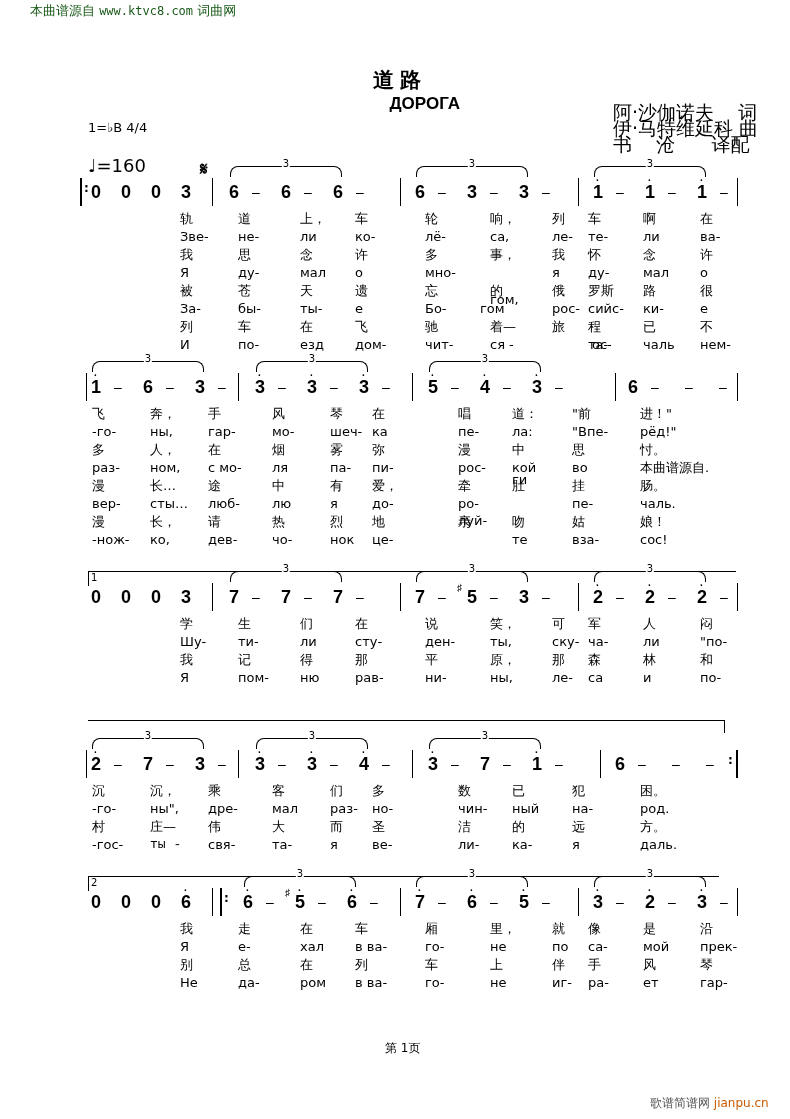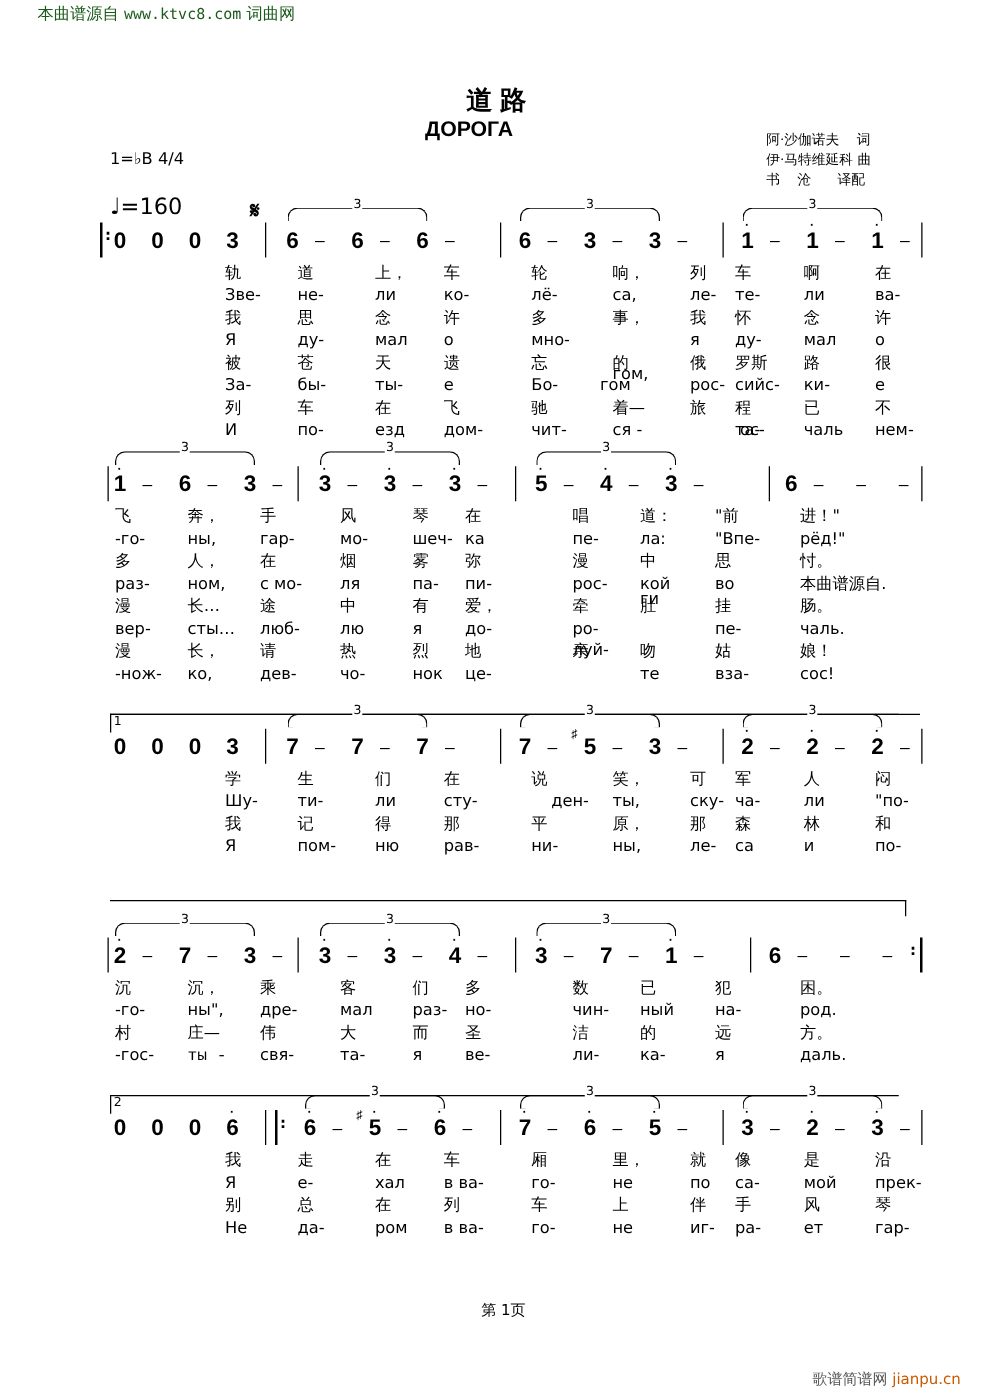--- a/index.html
+++ b/index.html
@@ -1,22 +1,22 @@
 <!DOCTYPE html>
 <html><head>
 <meta charset="utf-8">
 <style>
   html, body { margin:0; padding:0; background:#fff; }
   body { width:790px; height:1119px; position:relative; overflow:hidden; font-family:"DejaVu Sans", sans-serif; color:#000; }
   .abs { position:absolute; }
   .src { left:30px; top:2px; font-size:13px; color:#1a5a1a; white-space:nowrap; }
   .src .mono { font-family:"DejaVu Sans Mono", monospace; font-size:12px; }
   .title-cn { left:340px; top:66px; width:120px; text-align:center; font-family:"DejaVu Serif", serif; font-weight:bold; font-size:21px; letter-spacing:6px; }
-  .title-ru { left:340px; top:94px; width:120px; text-align:left; font-family:"Liberation Sans", sans-serif; font-weight:bold; font-size:17px; }
-  .credits { left:613px; top:104px; font-size:11px; line-height:16px; white-space:pre; }
+  .title-ru { left:340px; top:94px; width:120px; text-align:right; font-family:"Liberation Sans", sans-serif; font-weight:bold; font-size:17px; }
+  .credits { left:613px; top:104px; font-size:19px; line-height:16px; white-space:pre; }
   .key { left:88px; top:120px; font-size:13px; }
   .tempo { left:88px; top:155px; font-size:18px; }
   .notes { font-family:"Liberation Sans", sans-serif; font-weight:bold; font-size:18px; white-space:nowrap; }
   .note { position:absolute; width:16px; text-align:center; }
   .dash { position:absolute; font-weight:normal; font-size:14px; }
   .dot-above { position:absolute; left:6px; top:-6px; font-size:10px; line-height:10px; }
   .sharp { position:absolute; left:-7px; top:-5px; font-size:10px; font-weight:normal; }
   .bar { position:absolute; width:1px; background:#000; }
   .dbar { position:absolute; width:2px; background:#000; }
   .rptdots { position:absolute; font-size:12px; line-height:8px; font-weight:bold; }
@@ -325,21 +325,21 @@
     <div class="lyr" style="left: 425px; top: 615px;">说</div>
     <div class="lyr" style="left: 490px; top: 615px;">笑，</div>
     <div class="lyr" style="left: 552px; top: 615px;">可</div>
     <div class="lyr" style="left: 588px; top: 615px;">军</div>
     <div class="lyr" style="left: 643px; top: 615px;">人</div>
     <div class="lyr" style="left: 700px; top: 615px;">闷</div>
     <div class="lyr" style="left: 180px; top: 633px;">Шу-</div>
     <div class="lyr" style="left: 238px; top: 633px;">ти-</div>
     <div class="lyr" style="left: 300px; top: 633px;">ли</div>
     <div class="lyr" style="left: 355px; top: 633px;">сту-</div>
-    <div class="lyr" style="left: 441px; top: 633px;">ден-</div>
+    <div class="lyr" style="left: 425px; top: 633px;">ден-</div>
     <div class="lyr" style="left: 490px; top: 633px;">ты,</div>
     <div class="lyr" style="left: 552px; top: 633px;">ску-</div>
     <div class="lyr" style="left: 588px; top: 633px;">ча-</div>
     <div class="lyr" style="left: 643px; top: 633px;">ли</div>
     <div class="lyr" style="left: 700px; top: 633px;">"по-</div>
     <div class="lyr" style="left: 180px; top: 651px;">我</div>
     <div class="lyr" style="left: 238px; top: 651px;">记</div>
     <div class="lyr" style="left: 300px; top: 651px;">得</div>
     <div class="lyr" style="left: 355px; top: 651px;">那</div>
     <div class="lyr" style="left: 425px; top: 651px;">平</div>

